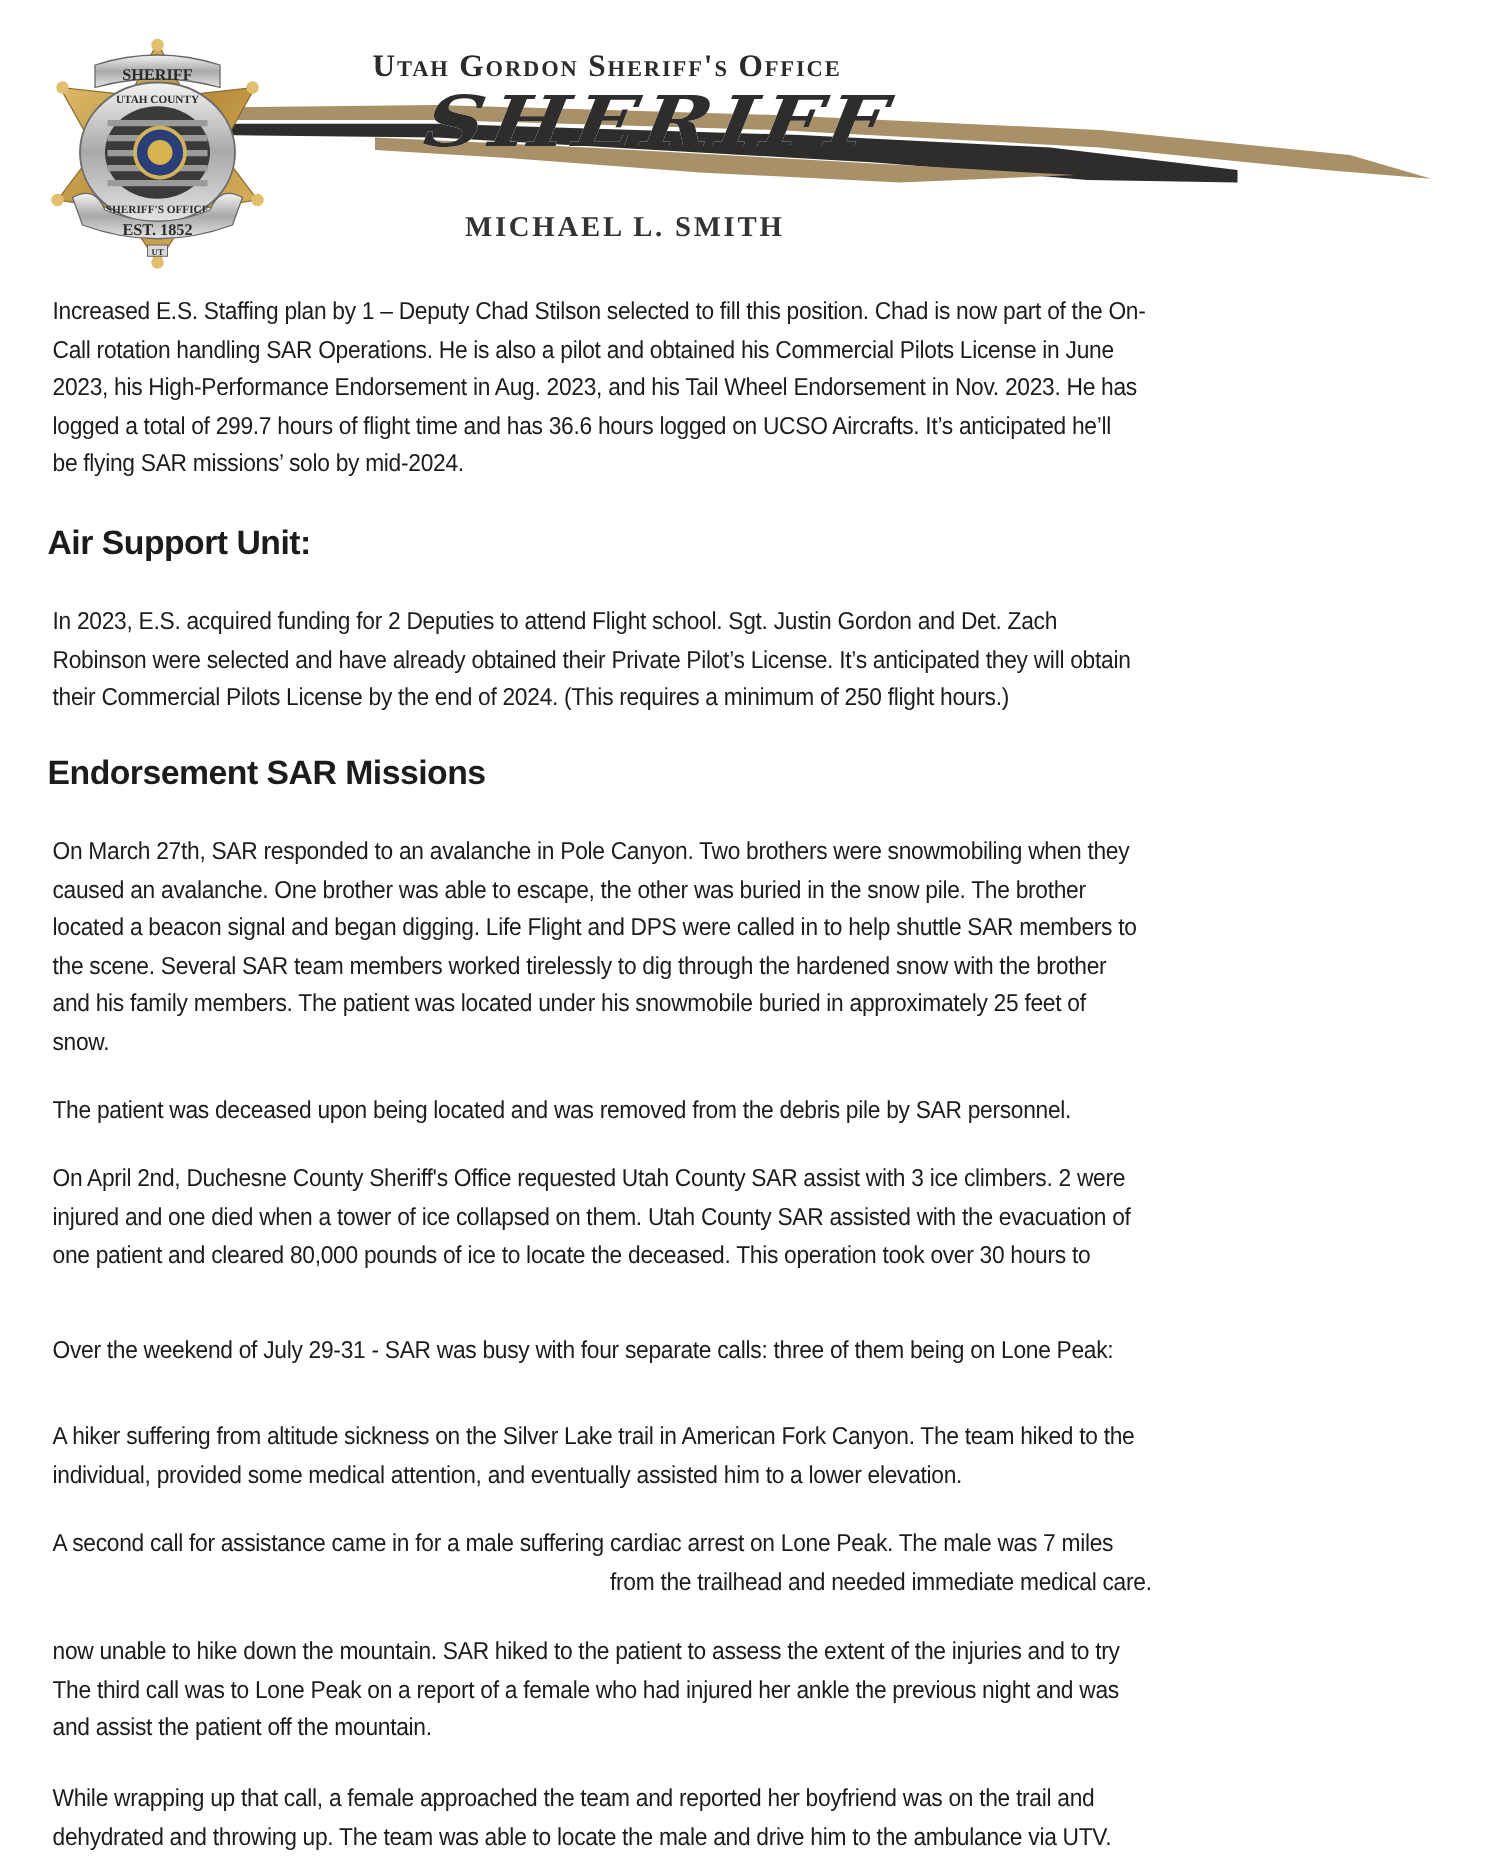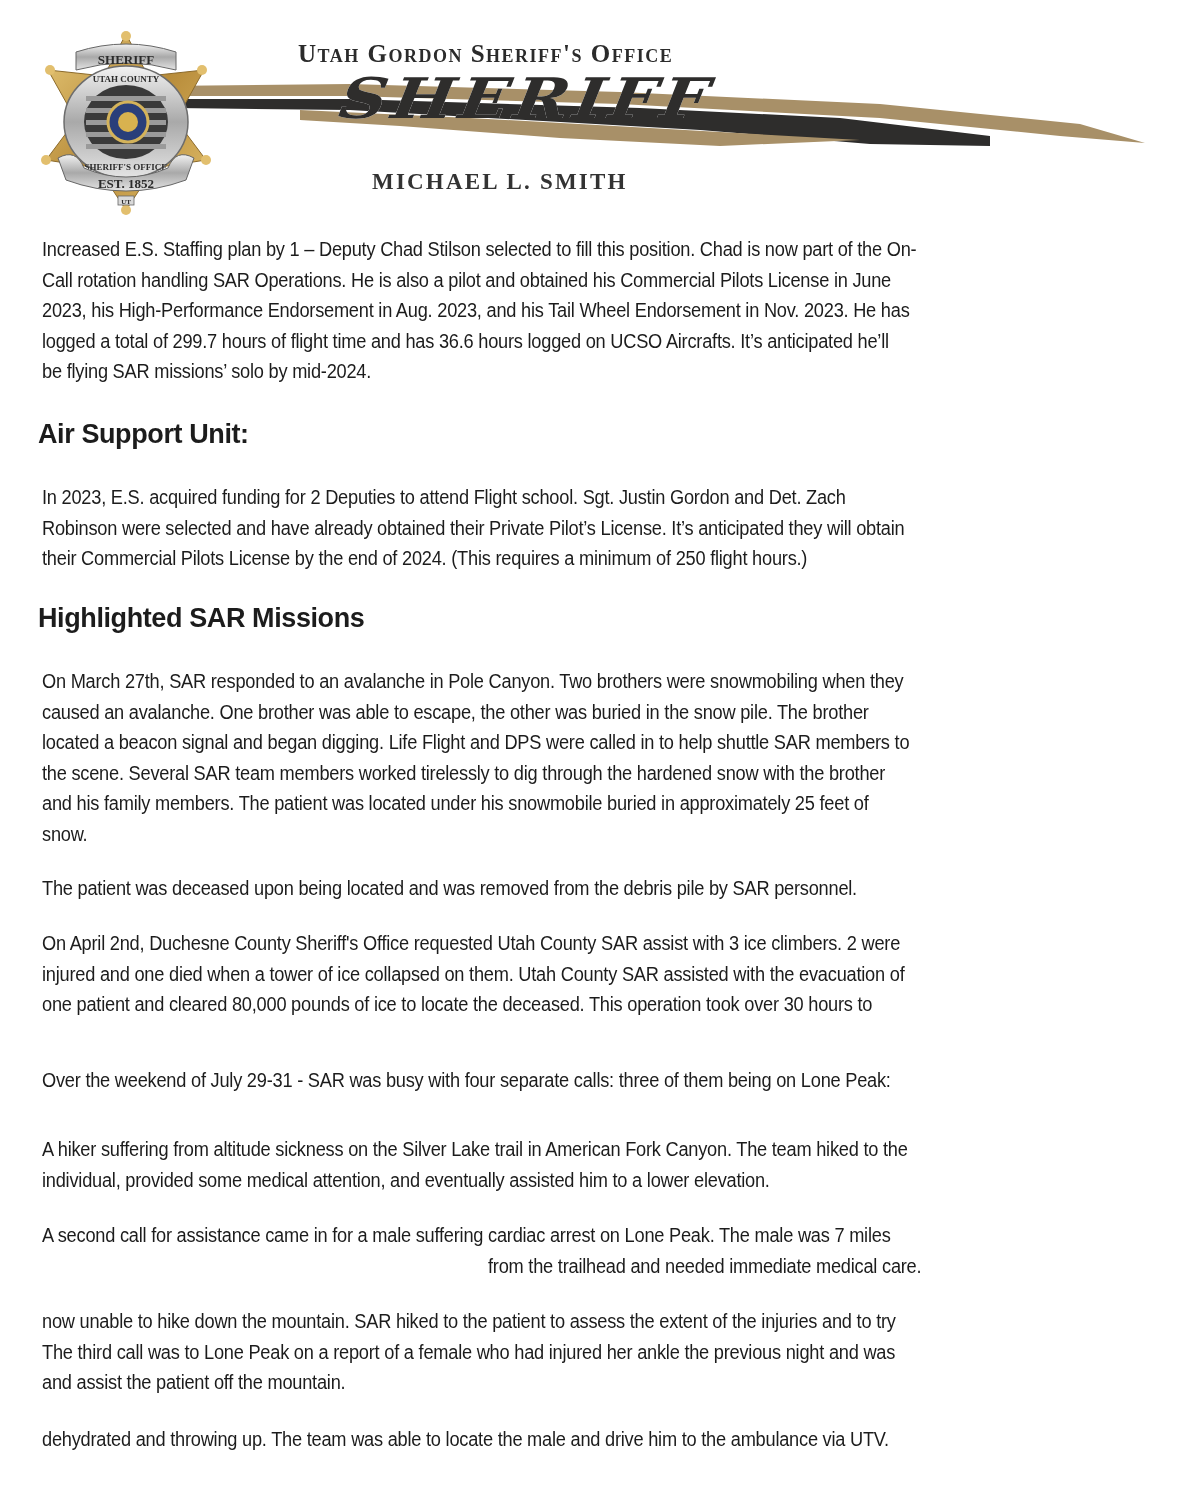--- a/index.html
+++ b/index.html
@@ -120,21 +120,21 @@
   </p>
 
   <h2 class="section h-air">Air Support Unit:</h2>
 
   <p class="para p2">
     <span class="line"><span class="squeeze">In 2023, E.S. acquired funding for 2 Deputies to attend Flight school. Sgt. Justin Gordon and Det. Zach</span></span>
     <span class="line"><span class="squeeze">Robinson were selected and have already obtained their Private Pilot’s License. It’s anticipated they will obtain</span></span>
     <span class="line"><span class="squeeze">their Commercial Pilots License by the end of 2024. (This requires a minimum of 250 flight hours.)</span></span>
   </p>
 
-  <h2 class="section h-sar">Highlighted SAR Missions</h2>
+  <h2 class="section h-sar">Endorsement SAR Missions</h2>
 
   <p class="para p3">
     <span class="line"><span class="squeeze">On March 27th, SAR responded to an avalanche in Pole Canyon. Two brothers were snowmobiling when they</span></span>
     <span class="line"><span class="squeeze">caused an avalanche. One brother was able to escape, the other was buried in the snow pile. The brother</span></span>
     <span class="line"><span class="squeeze">located a beacon signal and began digging. Life Flight and DPS were called in to help shuttle SAR members to</span></span>
     <span class="line"><span class="squeeze">the scene. Several SAR team members worked tirelessly to dig through the hardened snow with the brother</span></span>
     <span class="line"><span class="squeeze">and his family members. The patient was located under his snowmobile buried in approximately 25 feet of</span></span>
     <span class="line"><span class="squeeze">snow.</span></span>
   </p>
 
@@ -162,15 +162,16 @@
     <span class="line"><span class="squeeze">from the trailhead and needed immediate medical care.</span></span>
   </p>
 
   <p class="para p9">
     <span class="line"><span class="squeeze">now unable to hike down the mountain. SAR hiked to the patient to assess the extent of the injuries and to try</span></span>
     <span class="line"><span class="squeeze">The third call was to Lone Peak on a report of a female who had injured her ankle the previous night and was</span></span>
     <span class="line"><span class="squeeze">and assist the patient off the mountain.</span></span>
   </p>
 
   <p class="para p10">
+    <span class="line"><span class="squeeze">While wrapping up that call, a female approached the team and reported her boyfriend was on the trail and</span></span>
     <span class="line"><span class="squeeze">dehydrated and throwing up. The team was able to locate the male and drive him to the ambulance via UTV.</span></span>
   </p>
 </div>
 
 </body></html>

